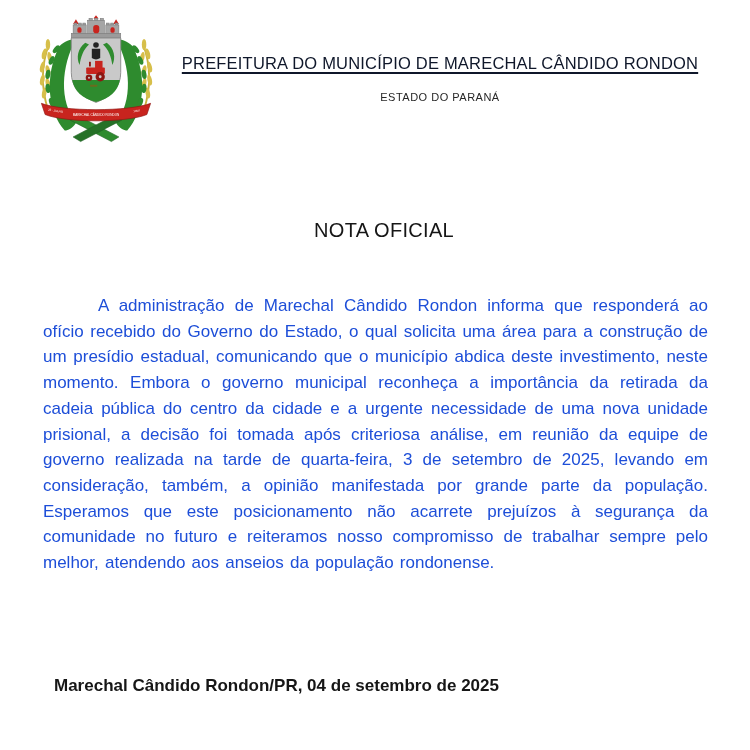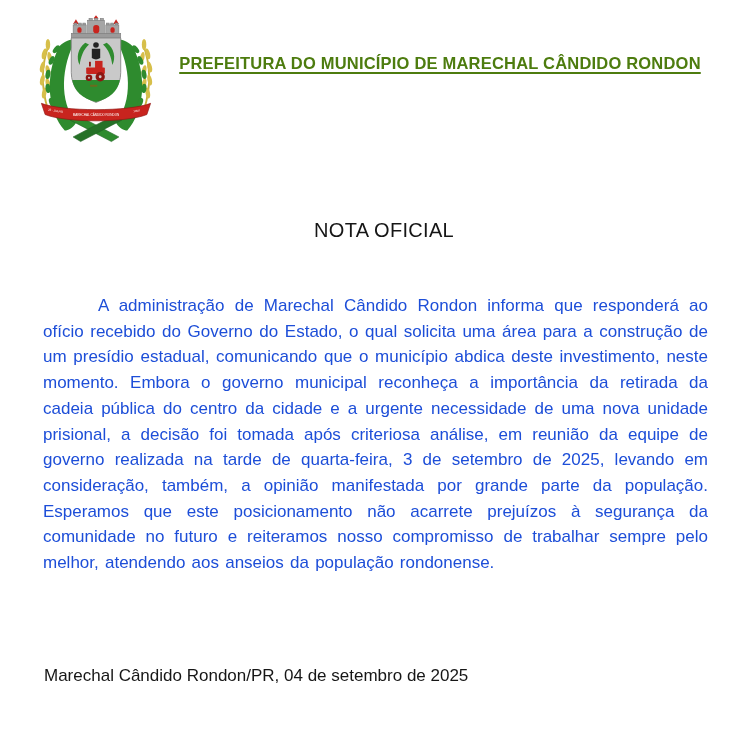--- a/index.html
+++ b/index.html
@@ -31,23 +31,23 @@
   .crest svg { width: 100%; height: 100%; display: block; }
   .header-text {
     position: absolute;
     left: 168px;
     right: 38px;
     top: 54px;
     text-align: center;
   }
   .header-title {
     font-size: 16.5px;
-    font-weight: bold;
+    font-weight: normal;
     letter-spacing: 0.2px;
-    color: #4d7c0f;
+    color: #0f172a;
     text-decoration: underline;
     text-decoration-thickness: 1.5px;
     text-underline-offset: 3px;
     white-space: nowrap;
   }
   .header-subtitle {
     margin-top: 18px;
     font-size: 11px;
     letter-spacing: 0.5px;
     color: #262626;
@@ -76,23 +76,23 @@
     text-align: justify;
     text-align-last: left;
     text-indent: 55px;
     word-spacing: 1.5px;
     color: #1d4ed8;
   }
   .dateline {
     position: absolute;
     top: 666px;
     left: 44px;
-    margin: 0;
+    margin: 10px;
     font-size: 17px;
-    font-weight: normal;
+    font-weight: bold;
     color: #161616;
   }
   .ribbon-text {
     font-family: "Liberation Sans", sans-serif;
     fill: #ffffff;
   }
 </style>
 </head>
 <body>
 
@@ -189,20 +189,21 @@
           <path d="M9,91 C32,100 103,100 126,91 L122,103 C100,112 35,112 13,103 Z" fill="#c8241e" stroke="#8e1612" stroke-width="0.7"></path>
           <text class="ribbon-text" x="24" y="100" font-size="3.1" text-anchor="middle" transform="rotate(9 24 100)">25 - JULHO</text>
           <text class="ribbon-text" x="67.5" y="104.2" font-size="3.3" text-anchor="middle">MARECHAL CÂNDIDO RONDON</text>
           <text class="ribbon-text" x="111" y="100" font-size="3.1" text-anchor="middle" transform="rotate(-9 111 100)">1960</text>
         </g>
       </svg>
     </div>
 
     <div class="header-text">
       <div class="header-title">PREFEITURA DO MUNICÍPIO DE MARECHAL CÂNDIDO RONDON</div>
+      <div class="header-subtitle">ESTADO DO PARANÁ</div>
     </div>
   </header>
 
   <main>
     <h1 class="note-title">NOTA OFICIAL</h1>
 
     <p class="note-body">A administração de Marechal Cândido Rondon informa que responderá ao ofício recebido do Governo do Estado, o qual solicita uma área para a construção de um presídio estadual, comunicando que o município abdica deste investimento, neste momento. Embora o governo municipal reconheça a importância da retirada da cadeia pública do centro da cidade e a urgente necessidade de uma nova unidade prisional, a decisão foi tomada após criteriosa análise, em reunião da equipe de governo realizada na tarde de quarta-feira, 3 de setembro de 2025, levando em consideração, também, a opinião manifestada por grande parte da população. Esperamos que este posicionamento não acarrete prejuízos à segurança da comunidade no futuro e reiteramos nosso compromisso de trabalhar sempre pelo melhor, atendendo aos anseios da população rondonense.</p>
 
     <p class="dateline">Marechal Cândido Rondon/PR, 04 de setembro de 2025</p>
   </main>

